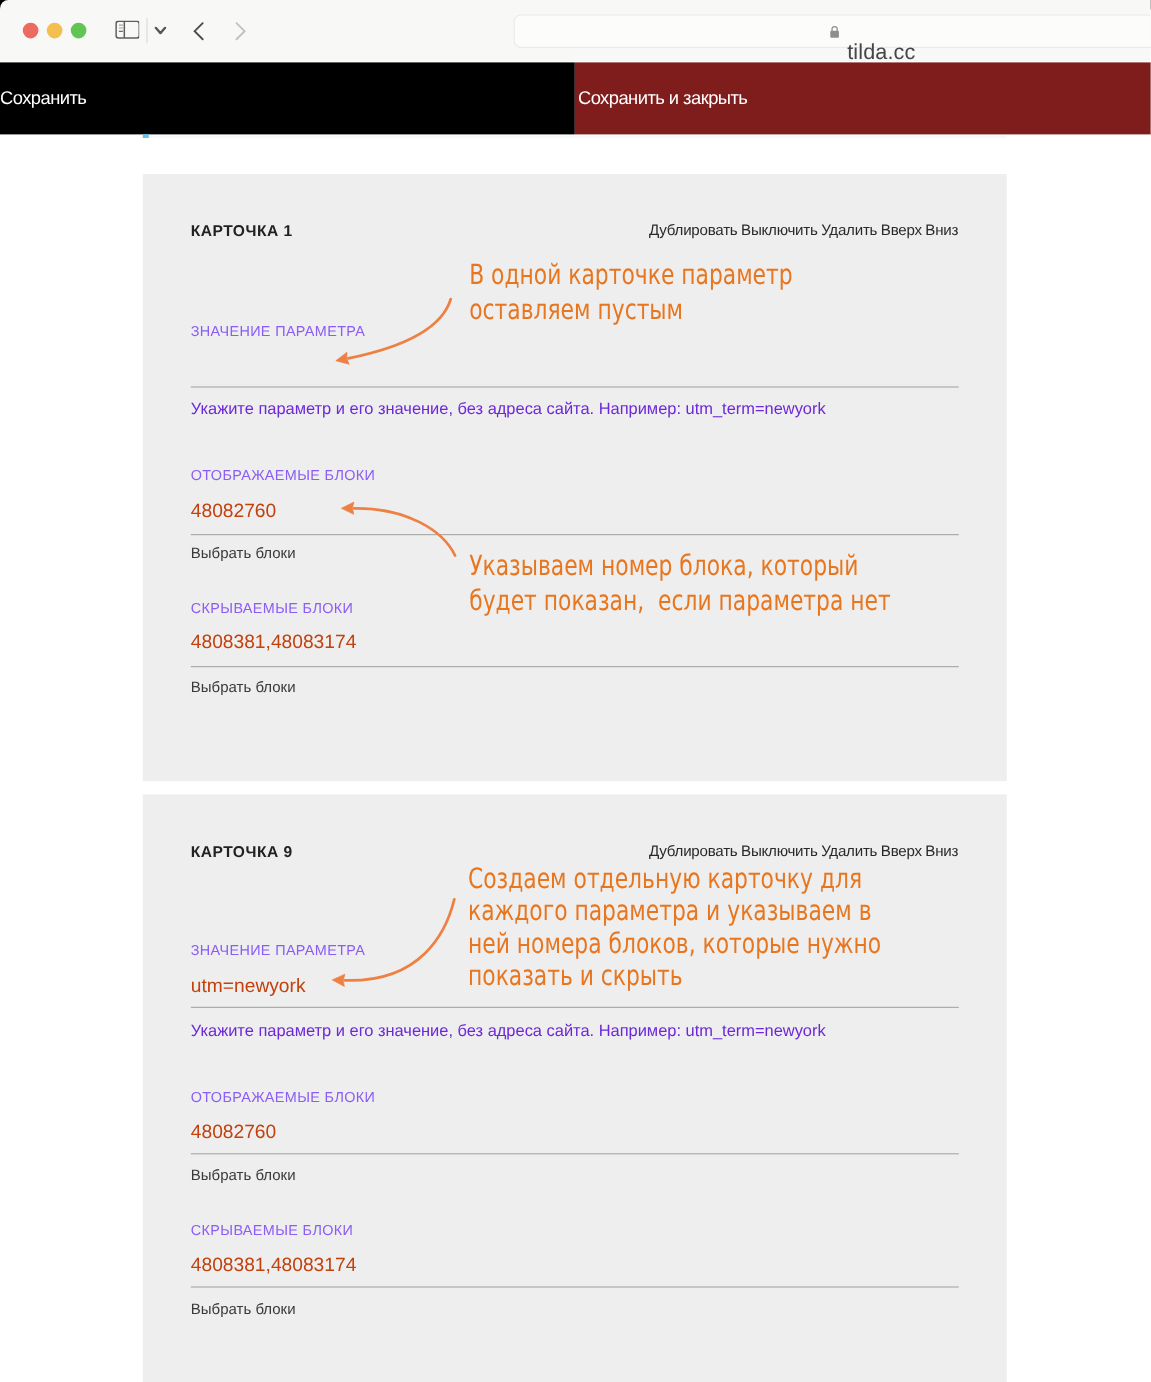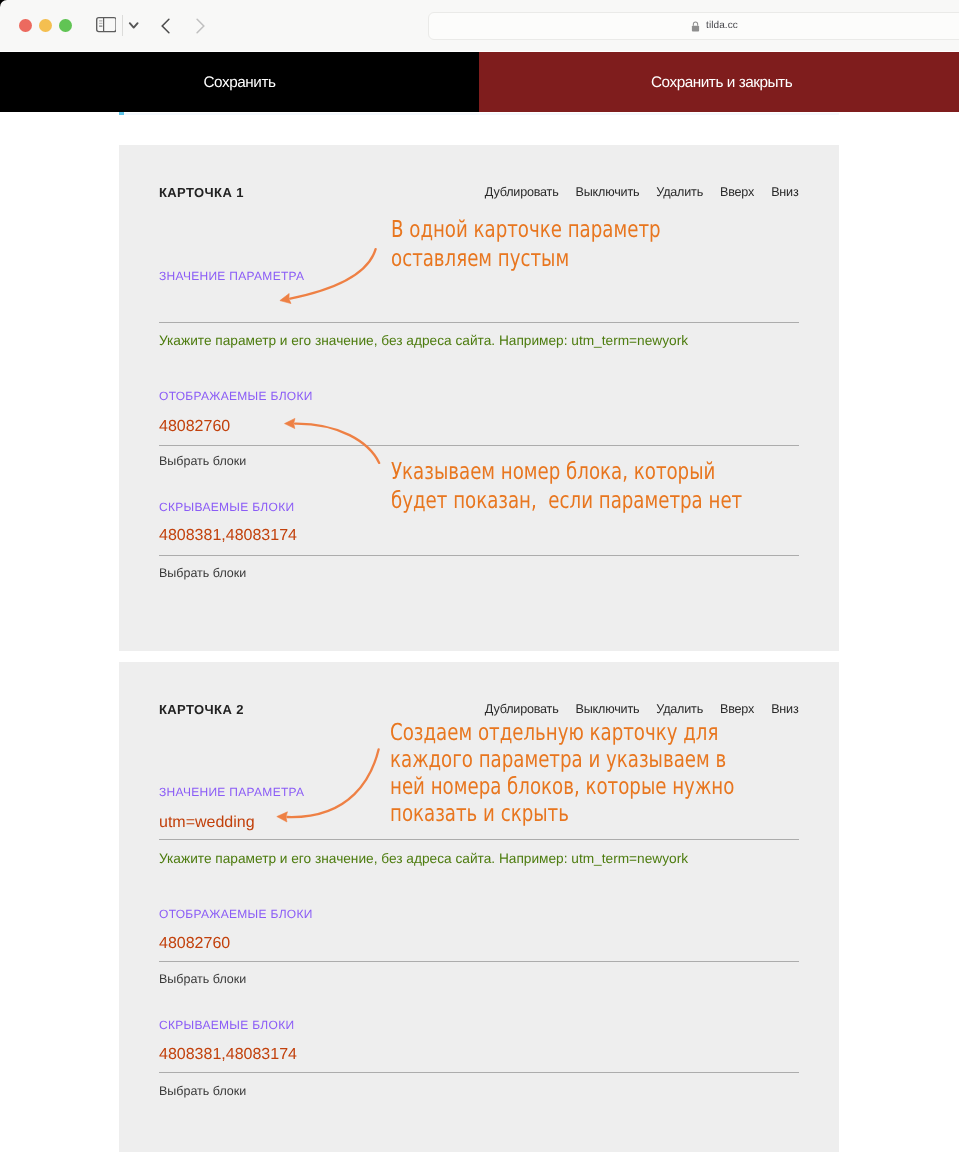--- a/index.html
+++ b/index.html
@@ -20,47 +20,47 @@
   .l-grn{background:#61c454;}
 
   .sidebtn{position:absolute;left:95.6px;top:17.3px;width:20.8px;height:15.4px;}
   .chrome-div{position:absolute;left:122px;top:15px;width:1px;height:21px;background:#dcdcda;}
   .chev-down{position:absolute;left:126px;top:19px;width:16px;height:12px;}
   .navback{position:absolute;left:158px;top:16px;width:16px;height:20px;}
   .navfwd{position:absolute;left:192px;top:16px;width:16px;height:20px;}
 
   .urlbar{position:absolute;left:428px;top:12px;width:620px;height:26px;
           background:#fcfcfb;border:1px solid #eaeae8;border-radius:6px;}
-  .urltext{position:absolute;left:706px;top:20px;font-size:10px;color:#45454a;letter-spacing:.1px;}
+  .urltext{position:absolute;left:706px;top:33px;font-size:18px;color:#45454a;letter-spacing:.1px;}
   .lock{position:absolute;left:691px;top:20.5px;width:9px;height:11.2px;}
 
   
   .toolbar{position:absolute;left:0;top:51.6px;width:959px;height:60.4px;}
   .tb-save{position:absolute;left:0;top:0;width:479px;height:61px;background:#000;}
   .tb-close{position:absolute;left:479px;top:0;width:480px;height:61px;background:#7f1d1d;}
-  .tb-label{position:absolute;width:100%;text-align:center;top:22px;font-size:15.3px;color:#fff;letter-spacing:-0.45px;}
+  .tb-label{position:absolute;width:100%;text-align:left;top:22px;font-size:15.3px;color:#fff;letter-spacing:-0.45px;}
 
   
   .content{position:absolute;left:0;top:112px;width:959px;height:1040px;background:#fff;padding-left:42px;}
   .selline{position:absolute;left:119px;top:1.1px;width:720px;height:2.2px;background:#f3f8fd;}
   .selmark{position:absolute;left:119px;top:0px;width:5.2px;height:3.2px;background:#5cc4e8;}
 
   .card{position:absolute;left:119px;width:720px;background:#eeeeee;}
   .c1{top:32.7px;height:506.6px;}
   .c2{top:549.7px;height:602px;}
 
 
   .cardtitle{position:absolute;left:40px;font-size:13px;font-weight:bold;color:#222;letter-spacing:.4px;}
   .actions{position:absolute;right:40.5px;font-size:12.6px;letter-spacing:-0.2px;color:#2a2a2a;}
-  .actions span{margin-left:17px;}
+  .actions span{margin-left:3px;}
 
   .flabel{position:absolute;left:40px;font-size:12px;color:#8b5cf6;letter-spacing:.3px;}
   .fvalue{position:absolute;left:40px;font-size:16px;color:#c2410c;}
   .fline{position:absolute;left:40px;width:640px;height:1px;background:#acacac;}
-  .fhint{position:absolute;left:40px;font-size:13.7px;color:#4d7c0f;}
+  .fhint{position:absolute;left:40px;font-size:13.7px;color:#6d28d9;}
   .flink{position:absolute;left:40px;font-size:12.5px;color:#3a3a3a;}
 
   
   .anno{position:absolute;color:#e8761f;
         font-family:"DejaVu Sans Condensed","DejaVu Sans",sans-serif;
         font-size:23.3px;line-height:29.1px;white-space:pre;
         transform:scaleX(0.868);transform-origin:0 0;}
   .a1{left:391.3px;top:103.2px;}
   .a2{left:391.0px;top:344.5px;}
   .a3{left:389.7px;top:606.5px;line-height:27.1px;}
@@ -133,27 +133,27 @@
       <div class="fline" style="top:299.9px"></div>
       <div class="flink" style="top:309px">Выбрать блоки</div>
 
       <div class="flabel" style="top:354.9px">СКРЫВАЕМЫЕ БЛОКИ</div>
       <div class="fvalue" style="top:382.8px">4808381,48083174</div>
       <div class="fline" style="top:410.5px"></div>
       <div class="flink" style="top:421.6px">Выбрать блоки</div>
     </div>
 
     <div class="card c2">
-      <div class="cardtitle" style="top:40.4px">КАРТОЧКА 2</div>
+      <div class="cardtitle" style="top:40.4px">КАРТОЧКА 9</div>
       <div class="actions" style="top:40.4px">
         <span>Дублировать</span><span>Выключить</span><span>Удалить</span><span>Вверх</span><span>Вниз</span>
       </div>
 
       <div class="flabel" style="top:123.2px">ЗНАЧЕНИЕ ПАРАМЕТРА</div>
-      <div class="fvalue" style="top:152.3px">utm=wedding</div>
+      <div class="fvalue" style="top:152.3px">utm=newyork</div>
       <div class="fline" style="top:177.5px"></div>
       <div class="fhint" style="top:189.3px">Укажите параметр и его значение, без адреса сайта. Например: utm_term=newyork</div>
 
       <div class="flabel" style="top:245.1px">ОТОБРАЖАЕМЫЕ БЛОКИ</div>
       <div class="fvalue" style="top:273.0px">48082760</div>
       <div class="fline" style="top:299.5px"></div>
       <div class="flink" style="top:310.3px">Выбрать блоки</div>
 
       <div class="flabel" style="top:356.4px">СКРЫВАЕМЫЕ БЛОКИ</div>
       <div class="fvalue" style="top:384.2px">4808381,48083174</div>

